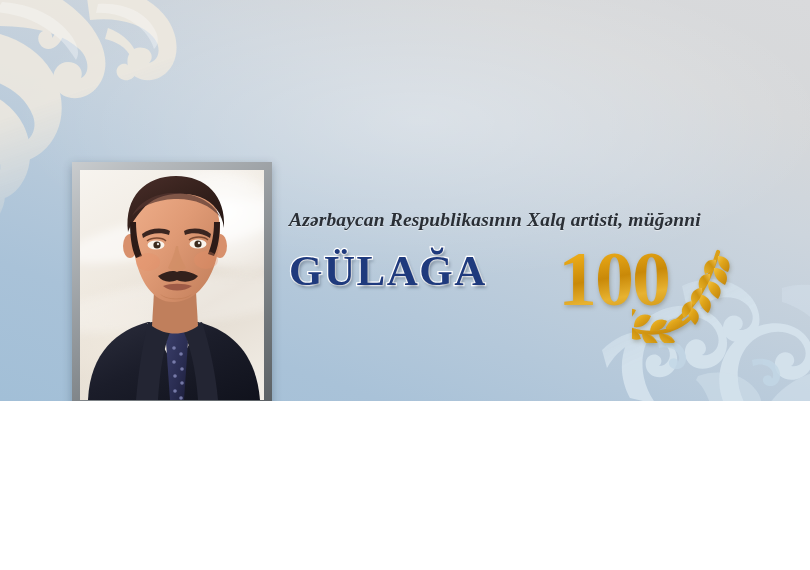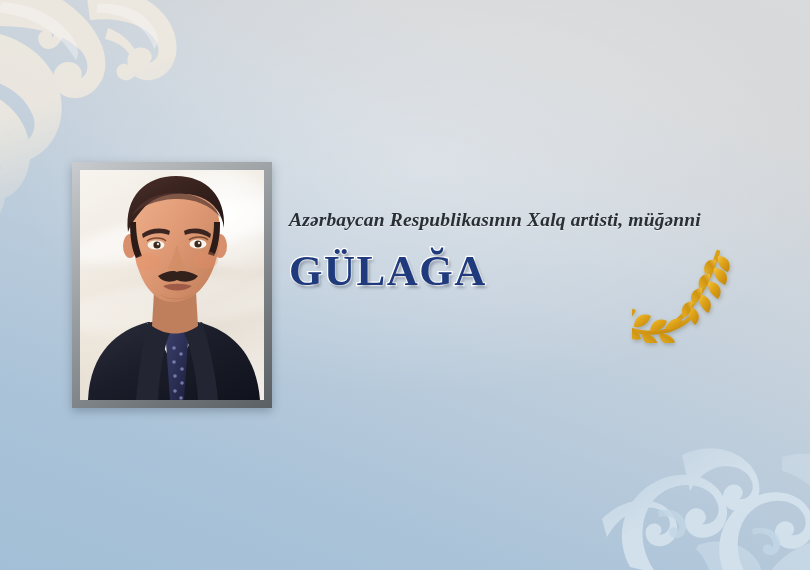--- a/index.html
+++ b/index.html
@@ -3,21 +3,21 @@
 <meta charset="utf-8">
 <style>
   html, body {
     margin: 0;
     padding: 0;
     background: #ffffff;
   }
   #poster {
     position: relative;
     width: 810px;
-    height: 570px;
+    height: 401px;
     overflow: hidden;
     font-family: "Liberation Serif", serif;
     
     background:
       linear-gradient(200deg,
         #d9dadc 0%,
         #d6d8da 18%,
         #cdd5dd 34%,
         #c1cfdc 50%,
         #b4c8da 66%,
@@ -309,20 +309,21 @@
       </svg>
     </div>
   </div>
 
   <div class="subtitle">Azərbaycan Respublikasının Xalq artisti, müğənni</div>
 
   <div class="name-line name-1">GÜLAĞA</div>
 
 
   <div class="emblem">
+    <div class="emblem-num">100</div>
     <svg class="laurel" viewBox="0 0 100 95" aria-hidden="true">
       <defs>
         <linearGradient id="gold" x1="0" y1="0" x2="1" y2="1">
           <stop offset="0%" stop-color="#f3c341"></stop>
           <stop offset="40%" stop-color="#e0a51a"></stop>
           <stop offset="100%" stop-color="#c1840a"></stop>
         </linearGradient>
         <linearGradient id="gold2" x1="0" y1="1" x2="1" y2="0">
           <stop offset="0%" stop-color="#e8b32b"></stop>
           <stop offset="60%" stop-color="#cf9410"></stop>

